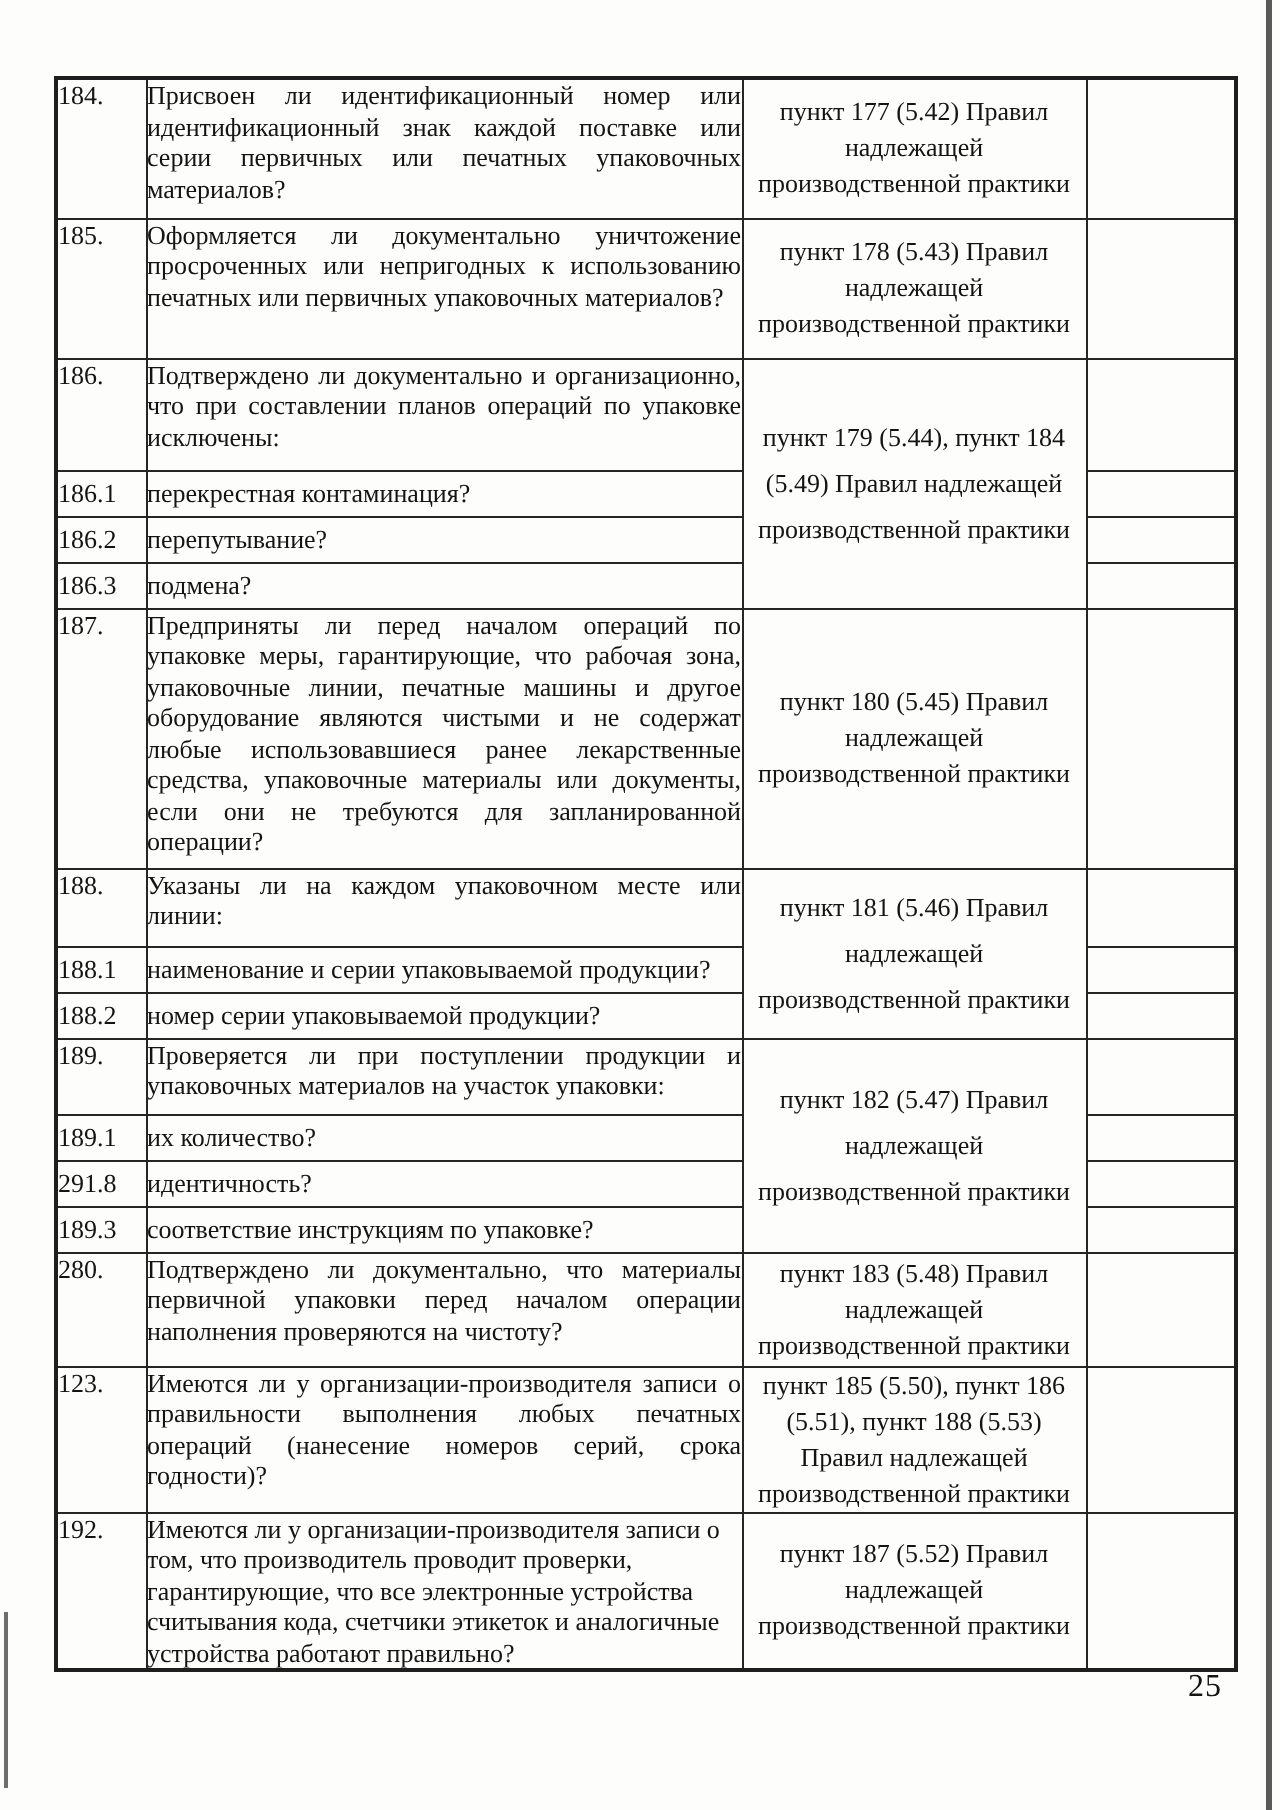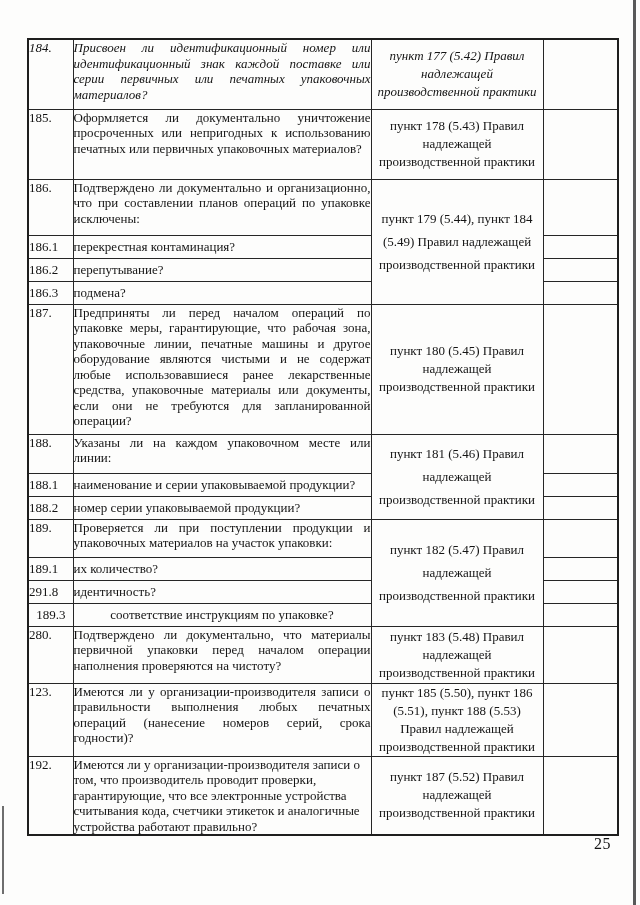--- a/index.html
+++ b/index.html
@@ -97,21 +97,21 @@
 <div class="page">
 
   <table class="checklist">
     <colgroup>
       <col style="width:45px">
       <col style="width:298px">
       <col style="width:172px">
       <col style="width:75px">
     </colgroup>
     <tbody>
-        <tr style="height: 70px; font-style: italic;">
+        <tr style="height: 70px;">
           <td class="num-cell">184.</td>
           <td class="q-cell justify">Присвоен ли идентификационный номер или идентификационный знак каждой поставке или серии первичных или печатных упаковочных материалов?</td>
           <td class="ref-cell">пункт 177 (5.42) Правил надлежащей производственной практики</td>
           <td class="ans-cell"></td>
         </tr>
         <tr style="height: 70px;">
           <td class="num-cell">185.</td>
           <td class="q-cell justify">Оформляется ли документально уничтожение просроченных или непригодных к использованию печатных или первичных упаковочных материалов?</td>
           <td class="ref-cell">пункт 178 (5.43) Правил надлежащей производственной практики</td>
           <td class="ans-cell"></td>
@@ -168,21 +168,21 @@
         <tr style="height: 23px;">
           <td class="num-cell sub">189.1</td>
           <td class="q-cell sub">их количество?</td>
           <td class="ans-cell"></td>
         </tr>
         <tr style="height: 23px;">
           <td class="num-cell sub">291.8</td>
           <td class="q-cell sub">идентичность?</td>
           <td class="ans-cell"></td>
         </tr>
-        <tr style="height: 23px; text-align: center;">
+        <tr style="height: 23px;">
           <td class="num-cell sub">189.3</td>
           <td class="q-cell sub">соответствие инструкциям по упаковке?</td>
           <td class="ans-cell"></td>
         </tr>
         <tr style="height: 57px;">
           <td class="num-cell">280.</td>
           <td class="q-cell justify">Подтверждено ли документально, что материалы первичной упаковки перед началом операции наполнения проверяются на чистоту?</td>
           <td class="ref-cell">пункт 183 (5.48) Правил надлежащей производственной практики</td>
           <td class="ans-cell"></td>
         </tr>

